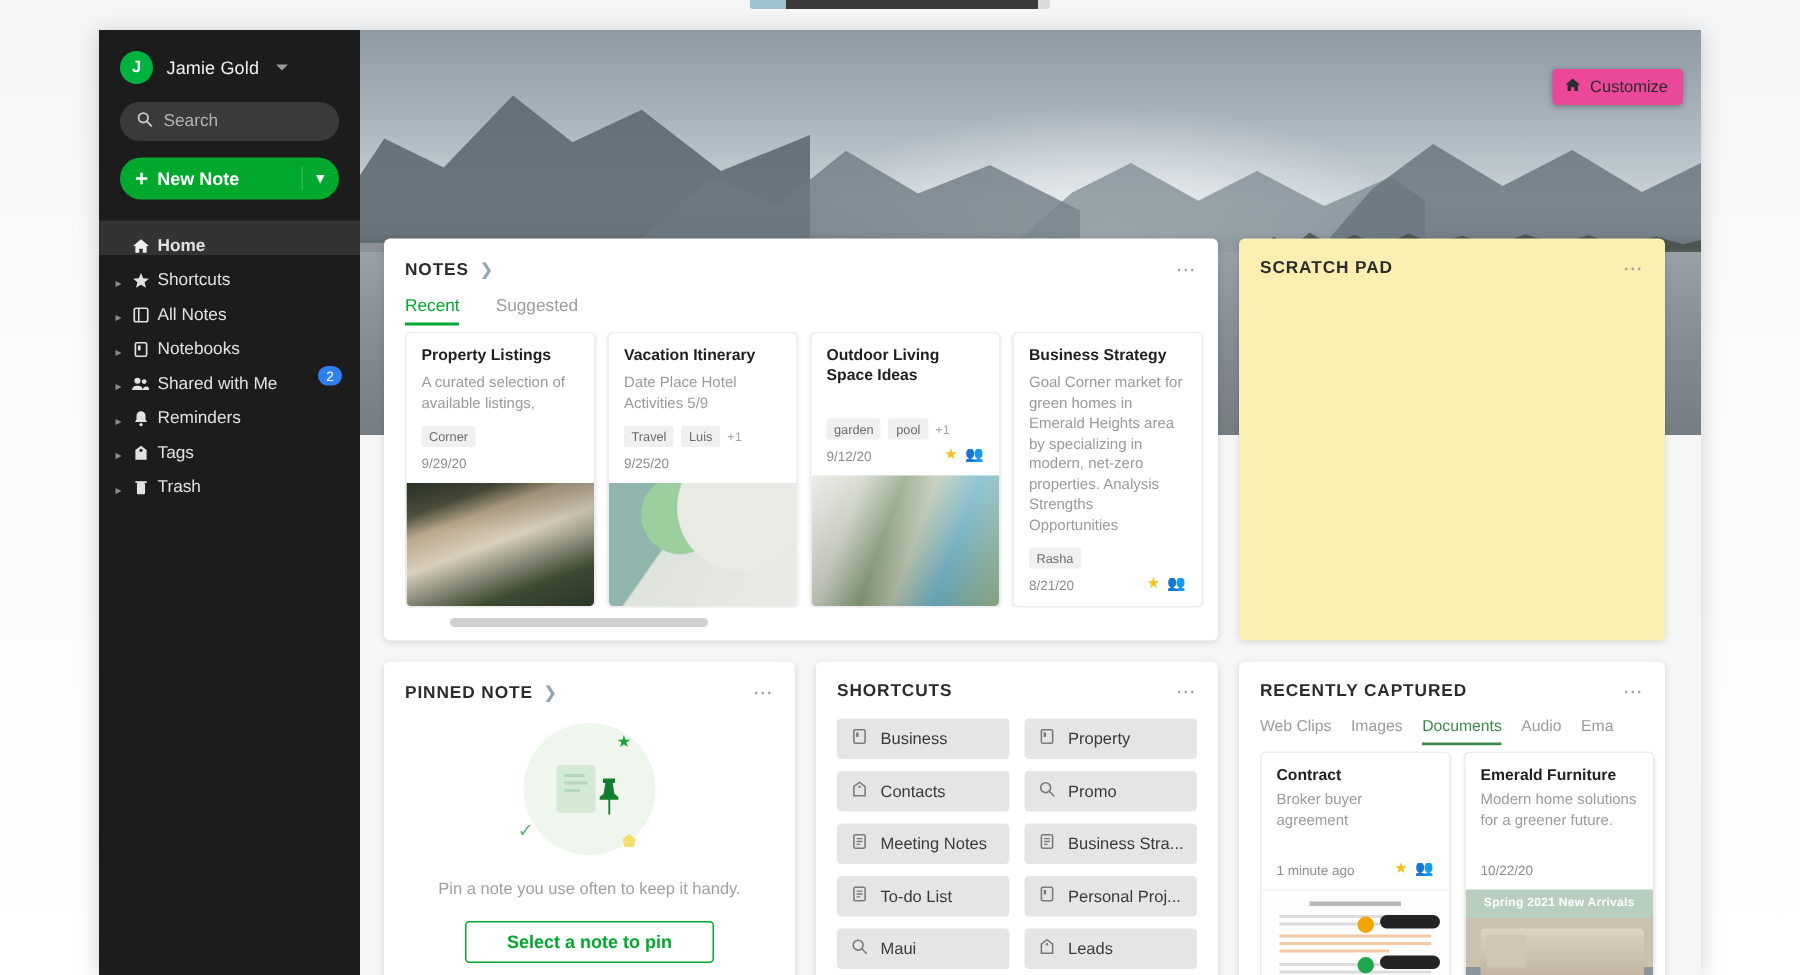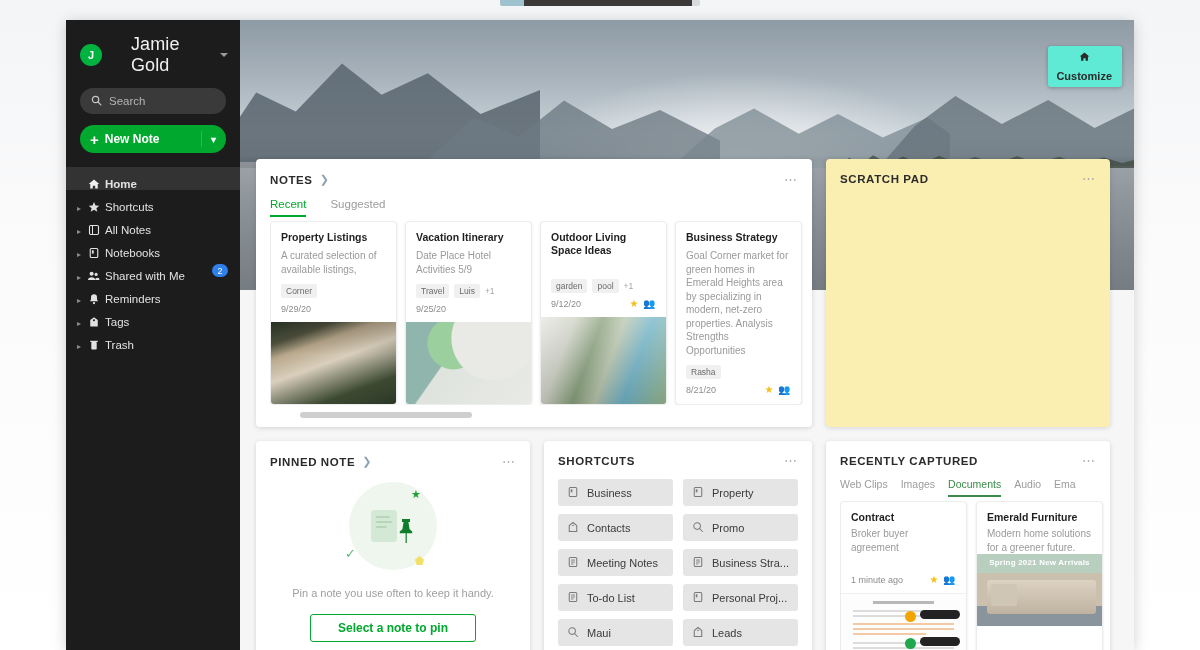--- a/index.html
+++ b/index.html
@@ -35,21 +35,21 @@
     display: flex; align-items: center; gap: 9px;
     padding: 14px 12px 10px 14px;
   }
   .avatar {
     width: 22px; height: 22px; border-radius: 50%;
     background: #00b341; color: #fff;
     font-size: 11px; font-weight: bold;
     display: flex; align-items: center; justify-content: center;
     flex: none;
   }
-  .user-name { font-size: 18px; color: #f0f0f0; letter-spacing: .1px; margin-left: 20px; }
+  .user-name { font-size: 12px; color: #f0f0f0; letter-spacing: .1px; }
   .caret-down {
     width: 0; height: 0; margin-left: 2px;
     border-left: 4px solid transparent; border-right: 4px solid transparent;
     border-top: 4px solid #9a9a9a;
   }
   .search-box {
     margin: 2px 14px 0 14px; height: 26px;
     background: #3a3a3a; border-radius: 13px;
     display: flex; align-items: center; gap: 7px; padding: 0 11px;
   }
@@ -149,26 +149,25 @@
   .greet-title {
     font-size: 18px; font-weight: bold; color: #ffffff;
     text-shadow: 0 1px 3px rgba(0,0,0,.5); letter-spacing: .1px;
   }
   .greet-date {
     font-size: 10px; font-weight: bold; color: #f2f2f2; margin-top: 4px;
     letter-spacing: .7px; text-shadow: 0 1px 3px rgba(0,0,0,.5);
   }
   .customize-btn {
     position: absolute; right: 12px; top: 26px; z-index: 4;
-    background: #5eead4; border-radius: 3px;
+    background: #ec4899; border-radius: 3px;
     display: flex; align-items: center; gap: 6px;
     padding: 5px 10px 5px 8px;
-    font-size: 11px; font-weight: bold; color: #2b2b2b;
+    font-size: 11px; font-weight: normal; color: #2b2b2b;
     box-shadow: 0 1px 4px rgba(0,0,0,.28);
-    flex-direction: column;
   }
 
   
   .card {
     position: absolute; background: #fff; border-radius: 4px;
     box-shadow: 0 1px 5px rgba(0,0,0,.14);
   }
   .card-head {
     display: flex; align-items: center; padding: 14px 14px 0 14px;
   }
@@ -736,20 +735,23 @@
             <div class="badge-c" style="right:50px; top:44px; background:#1ea84b;"></div>
             <div class="pill" style="top:43px;"></div>
           </div>
         </div>
 
         <div class="rc-item">
           <div class="rc-body">
             <div class="rc-title">Emerald Furniture</div>
             <div class="rc-snip">Modern home solutions for a greener future.</div>
           </div>
+          <div class="rc-foot">
+            <span class="rc-date">10/22/20</span>
+          </div>
           <div class="rc-thumb thumb-furn">
             <div class="furn-label">Spring 2021 New Arrivals</div>
             <div class="furn-sofa"></div>
             <div class="furn-cush"></div>
           </div>
         </div>
 
       </div>
     </div>
 

